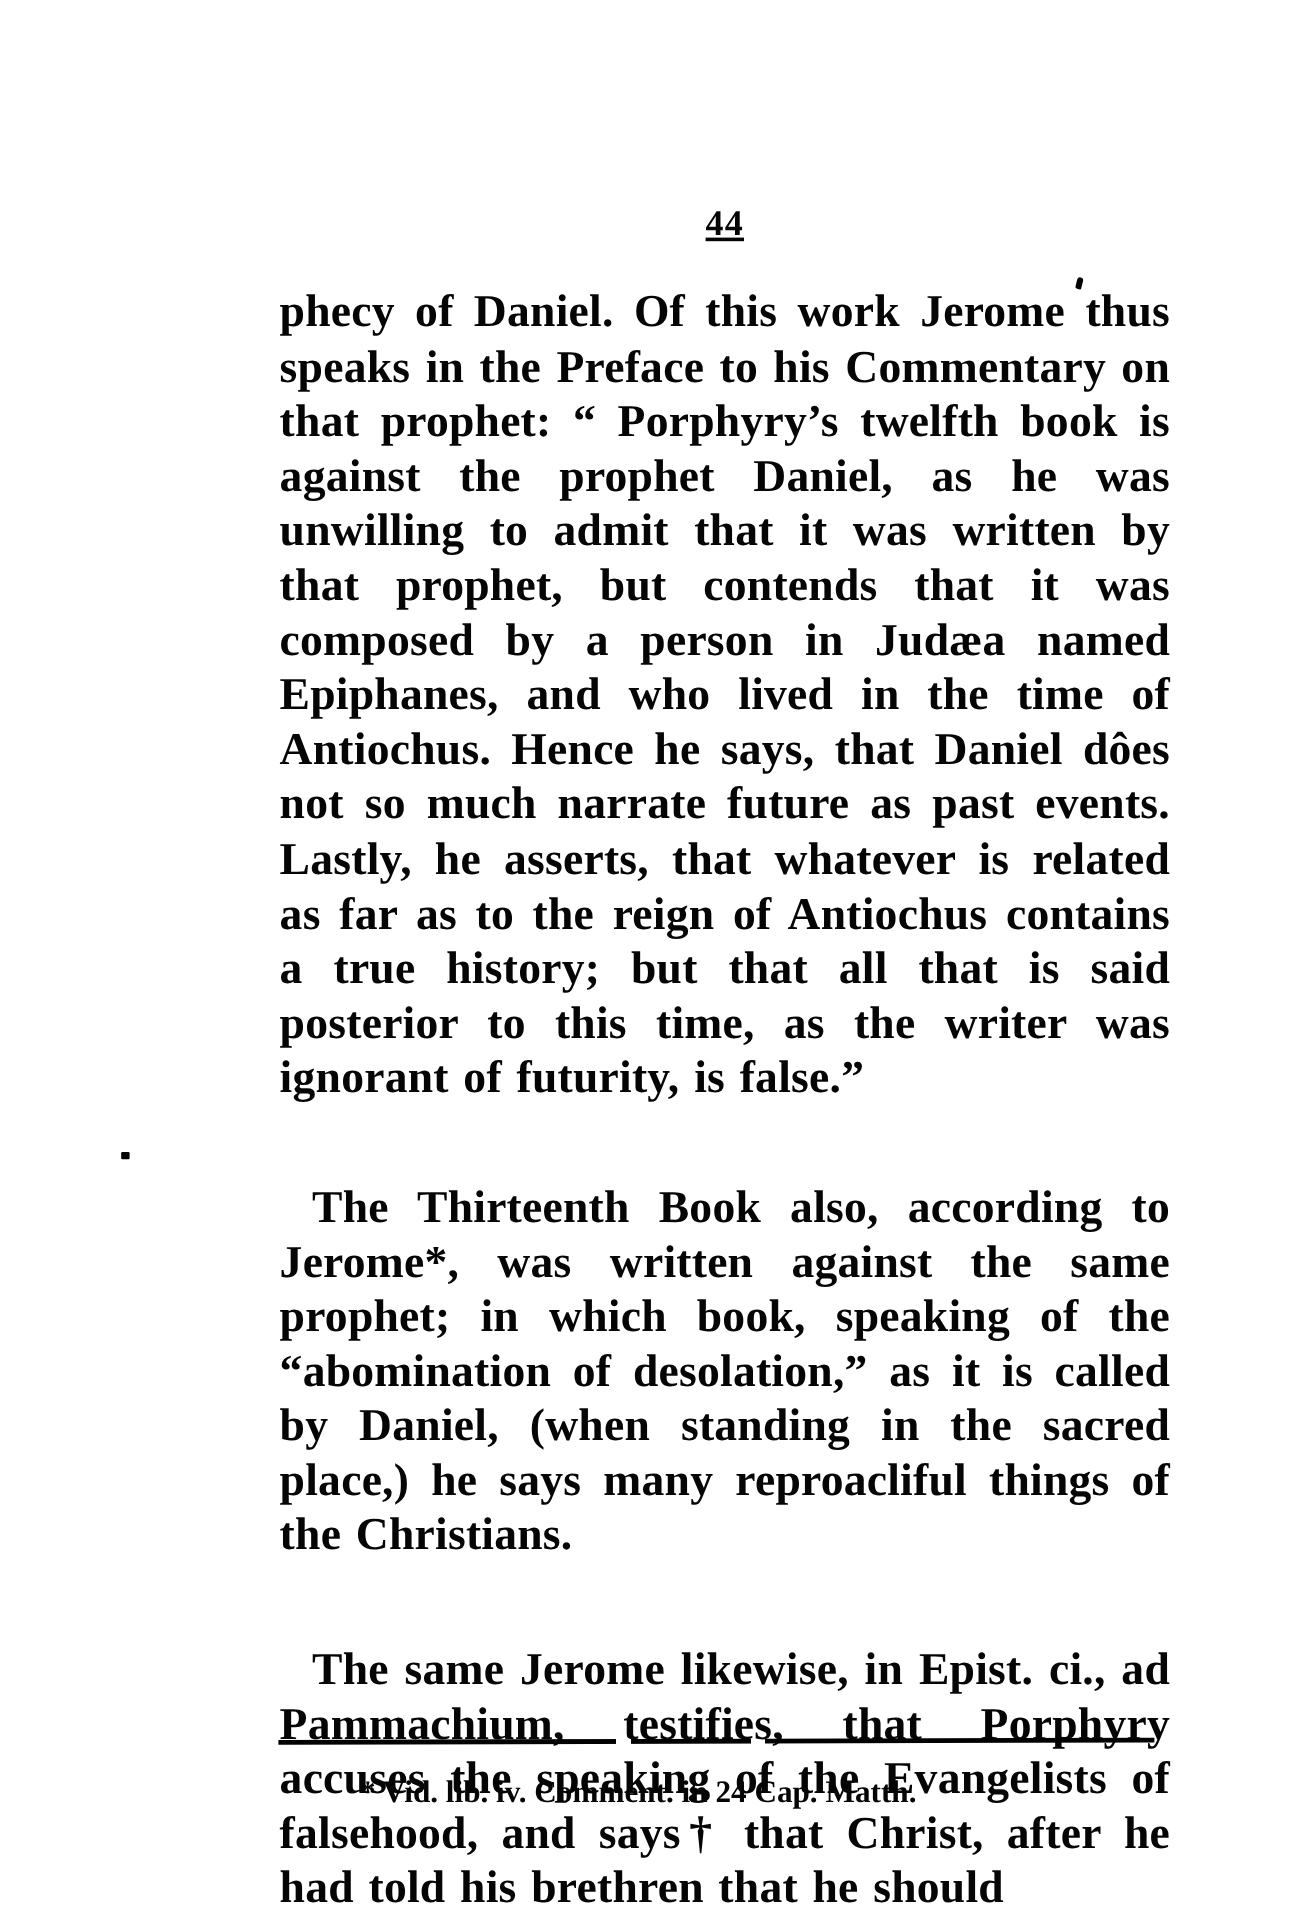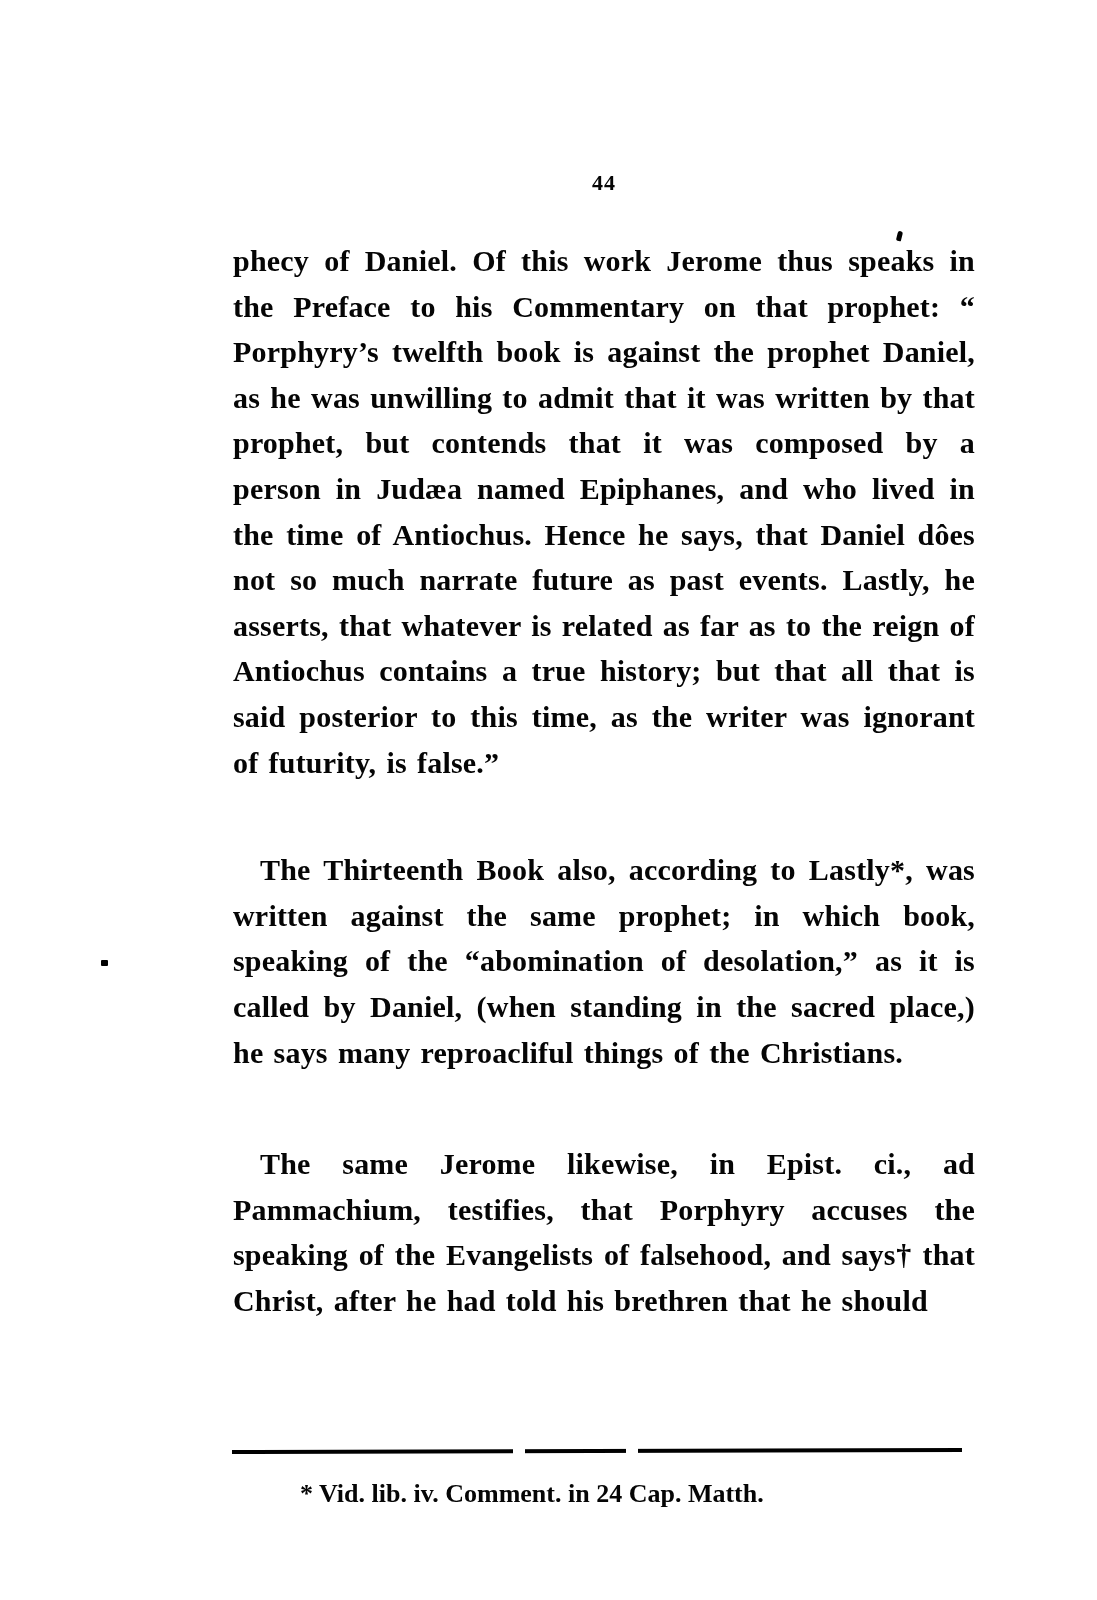--- a/index.html
+++ b/index.html
@@ -16,32 +16,33 @@
     font-family: "Liberation Serif", "DejaVu Serif", serif;
     font-weight: 700;
     overflow: hidden;
   }
   .folio {
     position: absolute;
     left: 233px;
     top: 170px;
     width: 742px;
     text-align: center;
-    font-size: 22px;
+    font-size: 30px;
     letter-spacing: 1px;
+    text-decoration: underline;
   }
   .body-block {
     position: absolute;
     left: 233px;
     top: 238px;
     width: 742px;
   }
   .para {
     margin: 0;
-    font-size: 30px;
+    font-size: 38px;
     line-height: 45.6px;
     text-align: justify;
     letter-spacing: 0.2px;
     word-spacing: 2.5px;
   }
   .para.indent { text-indent: 27px; }
   .para.gap-a { margin-top: 62px; }
   .para.gap-b { margin-top: 66px; }
   .rule {
     position: absolute;
@@ -88,21 +89,21 @@
 </style>
 </head>
 <body>
 
 <div class="page">
 
   <div class="folio">44</div>
 
   <div class="body-block">
     <p class="para">phecy of Daniel. Of this work Jerome thus speaks in the Preface to his Commentary on that prophet: “ Porphyry’s twelfth book is against the prophet Daniel, as he was unwilling to admit that it was written by that prophet, but contends that it was composed by a person in Judæa named Epiphanes, and who lived in the time of Antiochus. Hence he says, that Daniel dôes not so much narrate future as past events. Lastly, he asserts, that whatever is related as far as to the reign of Antiochus contains a true history; but that all that is said posterior to this time, as the writer was ignorant of futurity, is false.”</p>
-    <p class="para indent gap-a">The Thirteenth Book also, according to Lastly*, was written against the same prophet; in which book, speaking of the “abomination of desolation,” as it is called by Daniel, (when standing in the sacred place,) he says many reproacliful things of the Christians.</p>
+    <p class="para indent gap-a">The Thirteenth Book also, according to Jerome*, was written against the same prophet; in which book, speaking of the “abomination of desolation,” as it is called by Daniel, (when standing in the sacred place,) he says many reproacliful things of the Christians.</p>
     <p class="para indent gap-b">The same Jerome likewise, in Epist. ci., ad Pammachium, testifies, that Porphyry accuses the speaking of the Evangelists of falsehood, and says† that Christ, after he had told his brethren that he should</p>
   </div>
 
   <div class="rule"></div>
 
   <div class="footnotes">
     <div class="fn">* Vid. lib. iv. Comment. in 24 Cap. Matth.</div>
   </div>
 
   <span class="speck speck-quote"></span>

